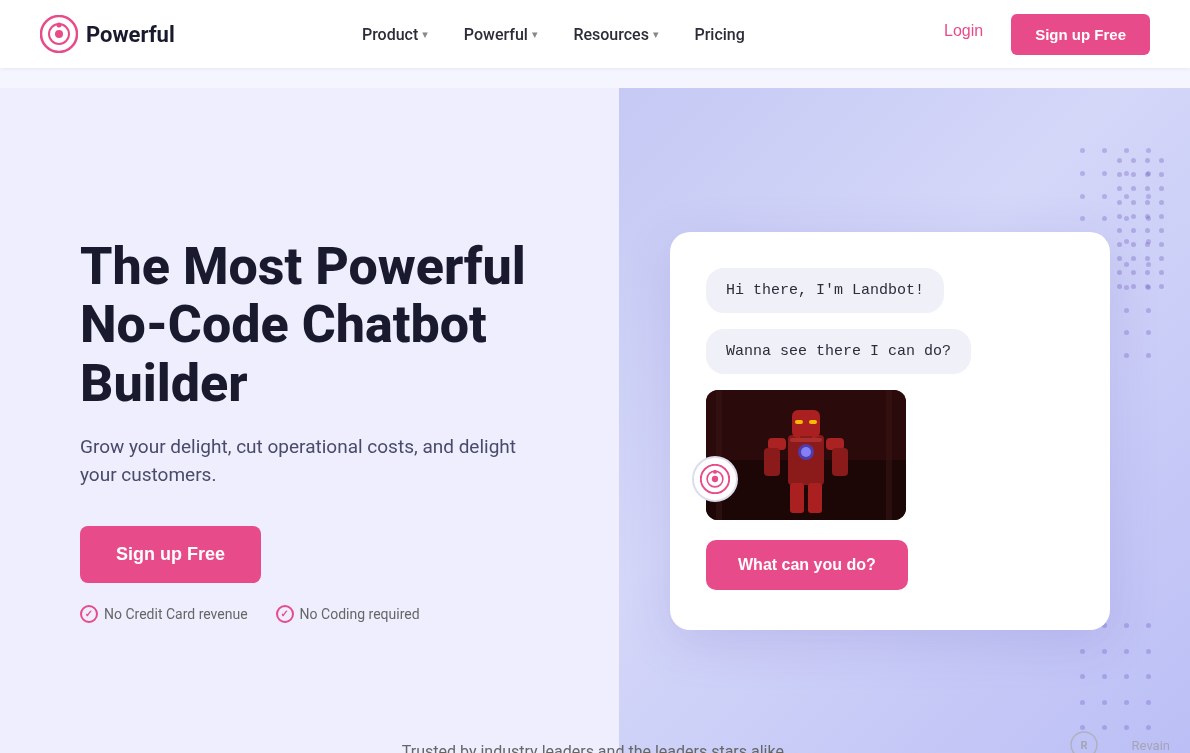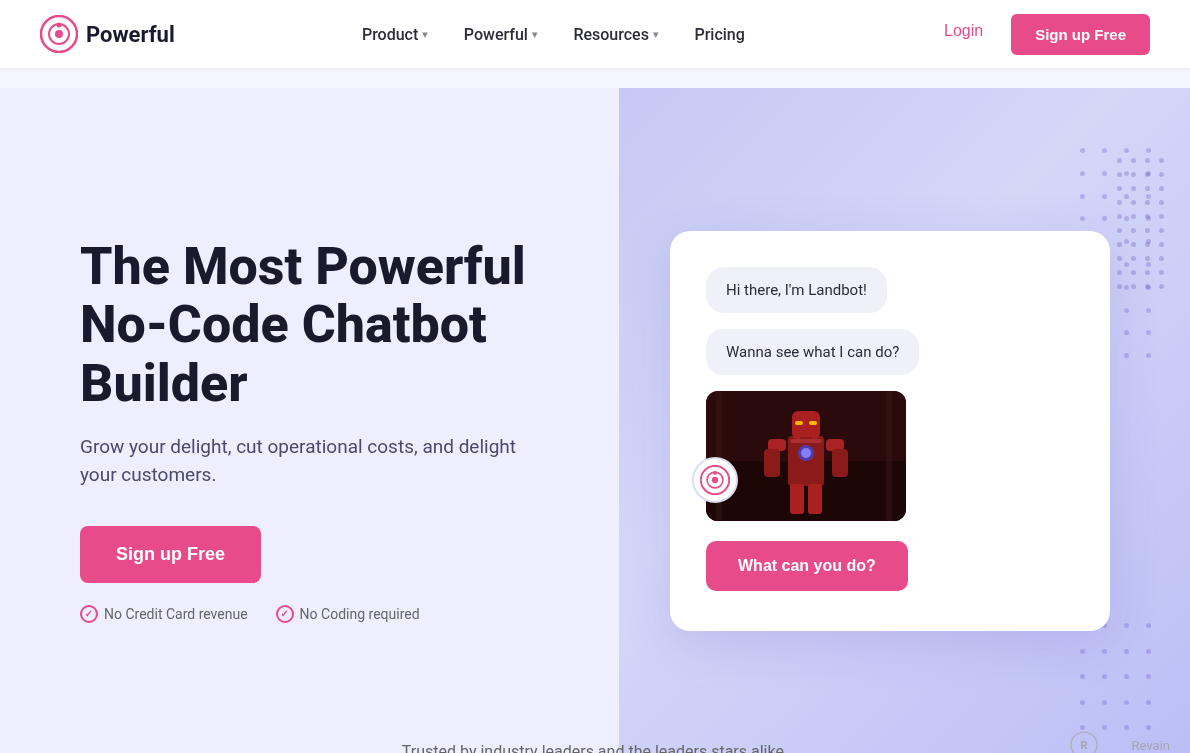--- a/index.html
+++ b/index.html
@@ -213,20 +213,21 @@
       margin-bottom: 16px;
     }
     .chat-bubble {
       display: inline-block;
       background: #f0f0f8;
       border-radius: 18px;
       padding: 14px 20px;
       font-size: 15px;
       color: #2d2d3a;
       max-width: 85%;
+      font-family: Liberation Mono, monospace;
     }
     .chat-image-container {
       margin: 12px 0 16px 0;
     }
     .chat-image-placeholder {
       width: 200px;
       height: 130px;
       border-radius: 12px;
       background: linear-gradient(135deg, #8b2020, #5a1a1a, #7a3030);
       display: flex;
@@ -417,21 +418,21 @@
         <span>No Coding required</span>
       </div>
     </div>
   </div>
 
   <div class="chat-card" style="position:absolute; right:80px; top:50%; transform:translateY(-50%);">
     <div class="chat-message-row">
       <span class="chat-bubble">Hi there, I'm Landbot!</span>
     </div>
     <div class="chat-message-row">
-      <span class="chat-bubble">Wanna see what I can do?</span>
+      <span class="chat-bubble">Wanna see there I can do?</span>
     </div>
     <div class="chat-image-container">
 
       <div class="chat-image-placeholder">
         <svg class="ironman-figure" viewBox="0 0 200 130" fill="none" xmlns="http://www.w3.org/2000/svg">
 
           <rect width="200" height="130" fill="#2a0a0a"></rect>
 
           <rect x="0" y="70" width="200" height="60" fill="#1a0505" opacity="0.8"></rect>
 

